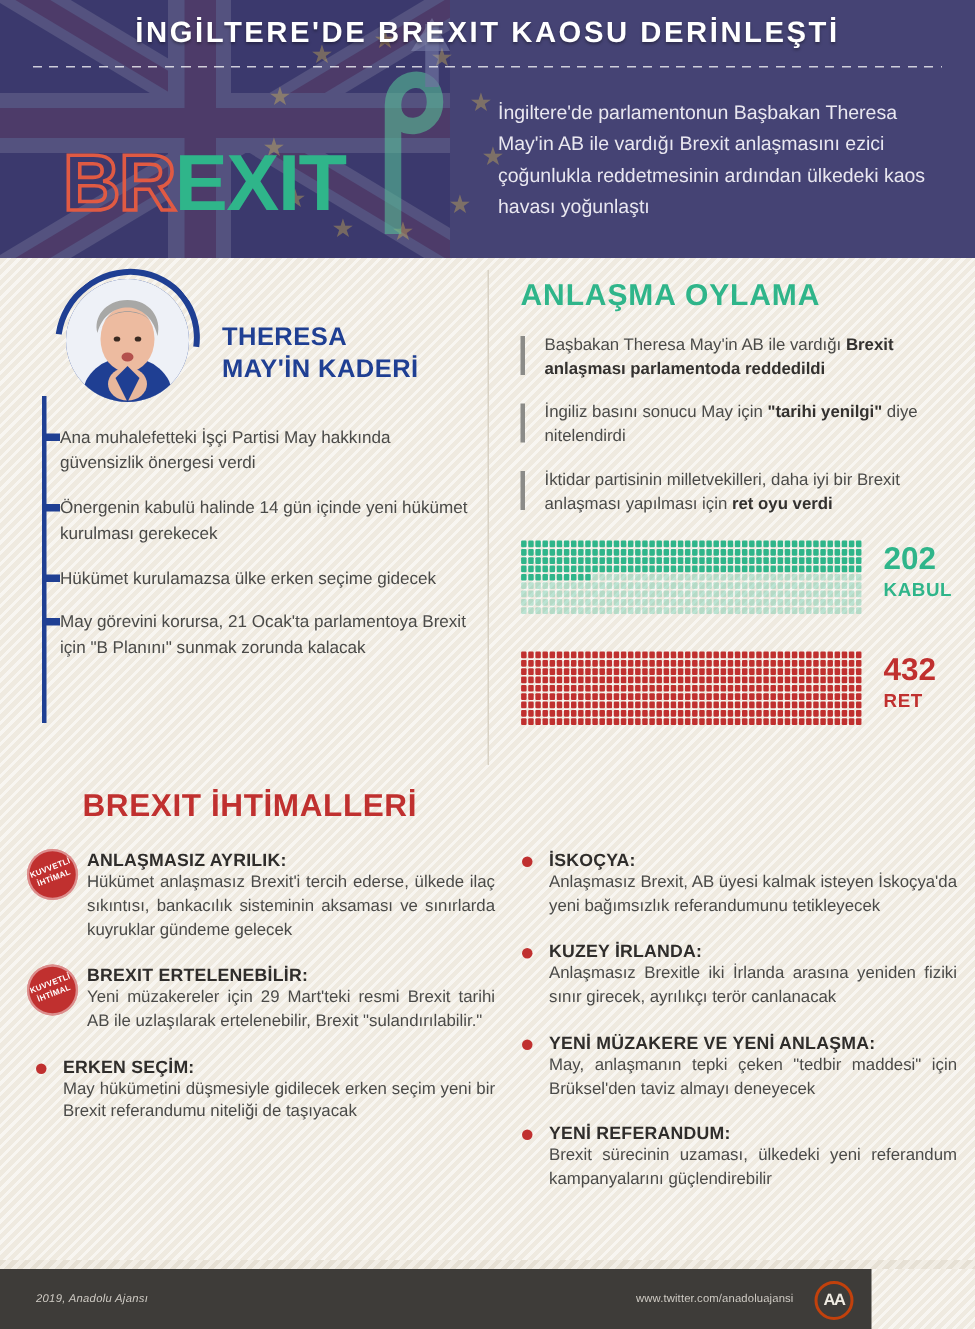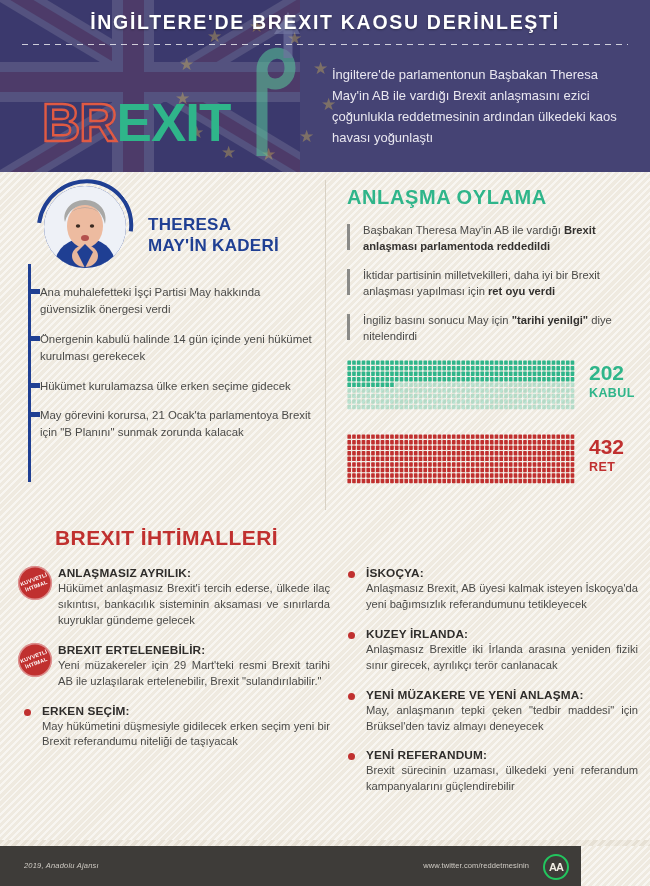--- a/index.html
+++ b/index.html
@@ -199,21 +199,21 @@
   .footer .copy{
     position:absolute; left:24px; top:15px;
     color:#cfcbc4; font-size:7.5px; font-style:italic; letter-spacing:.2px;
   }
   .footer .tw{
     position:absolute; right:52px; top:15px;
     color:#cfcbc4; font-size:7.5px; letter-spacing:.1px;
   }
   .footer .aa{
     position:absolute; right:12px; top:8px; width:26px; height:26px;
-    border:2px solid #22c55e; border-radius:50%;
+    border:2px solid #c2410c; border-radius:50%;
     display:flex; align-items:center; justify-content:center;
     color:#f0ece3; font-size:11px; font-weight:bold; letter-spacing:-1px;
   }
   .strip-top{
     position:absolute; left:0; bottom:40px; width:650px; height:6px;
     background:repeating-linear-gradient(135deg,
       #e6e0d4 0 3px, #f2eee6 3px 6px);
   }
 </style>
 </head>
@@ -312,25 +312,25 @@
 
     <div class="vote-wrap">
       <div class="vote-title">ANLAŞMA OYLAMA</div>
       <div class="vote-list">
         <div class="vote-item">
           <div class="bar"></div>
           <div class="txt">Başbakan Theresa May'in AB ile vardığı <b>Brexit anlaşması parlamentoda reddedildi</b></div>
         </div>
         <div class="vote-item">
           <div class="bar"></div>
-          <div class="txt">İktidar partisinin milletvekilleri, daha iyi bir Brexit anlaşması yapılması için <b>ret oyu verdi</b></div>
+          <div class="txt">İngiliz basını sonucu May için <b>"tarihi yenilgi"</b> diye nitelendirdi</div>
         </div>
         <div class="vote-item">
           <div class="bar"></div>
-          <div class="txt">İngiliz basını sonucu May için <b>"tarihi yenilgi"</b> diye nitelendirdi</div>
+          <div class="txt">İktidar partisinin milletvekilleri, daha iyi bir Brexit anlaşması yapılması için <b>ret oyu verdi</b></div>
         </div>
       </div>
 
       <div class="tally">
         <div class="tally-row g-green">
           <div class="dotgrid" id="grid-0"><svg viewBox="0 0 228 50" width="228" height="50">
                 <rect x="0.40" y="0.40" width="3.65" height="4.46" rx="0.7" fill="#2fb58a"></rect>
                 <rect x="5.15" y="0.40" width="3.65" height="4.46" rx="0.7" fill="#2fb58a"></rect>
                 <rect x="9.90" y="0.40" width="3.65" height="4.46" rx="0.7" fill="#2fb58a"></rect>
                 <rect x="14.65" y="0.40" width="3.65" height="4.46" rx="0.7" fill="#2fb58a"></rect>
@@ -1257,17 +1257,17 @@
           <div class="bullet-dot"></div>
           <div class="head">YENİ REFERANDUM:</div>
           <div class="body">Brexit sürecinin uzaması, ülkedeki yeni referandum kampanyalarını güçlendirebilir</div>
         </div>
       </div>
   </div>
 
   <div class="strip-top"></div>
   <div class="footer">
     <div class="copy">2019, Anadolu Ajansı</div>
-    <div class="tw">www.twitter.com/reddetmesinin</div>
+    <div class="tw">www.twitter.com/anadoluajansi</div>
     <div class="aa">AA</div>
   </div>
 
 </div>
 
 </body></html>

